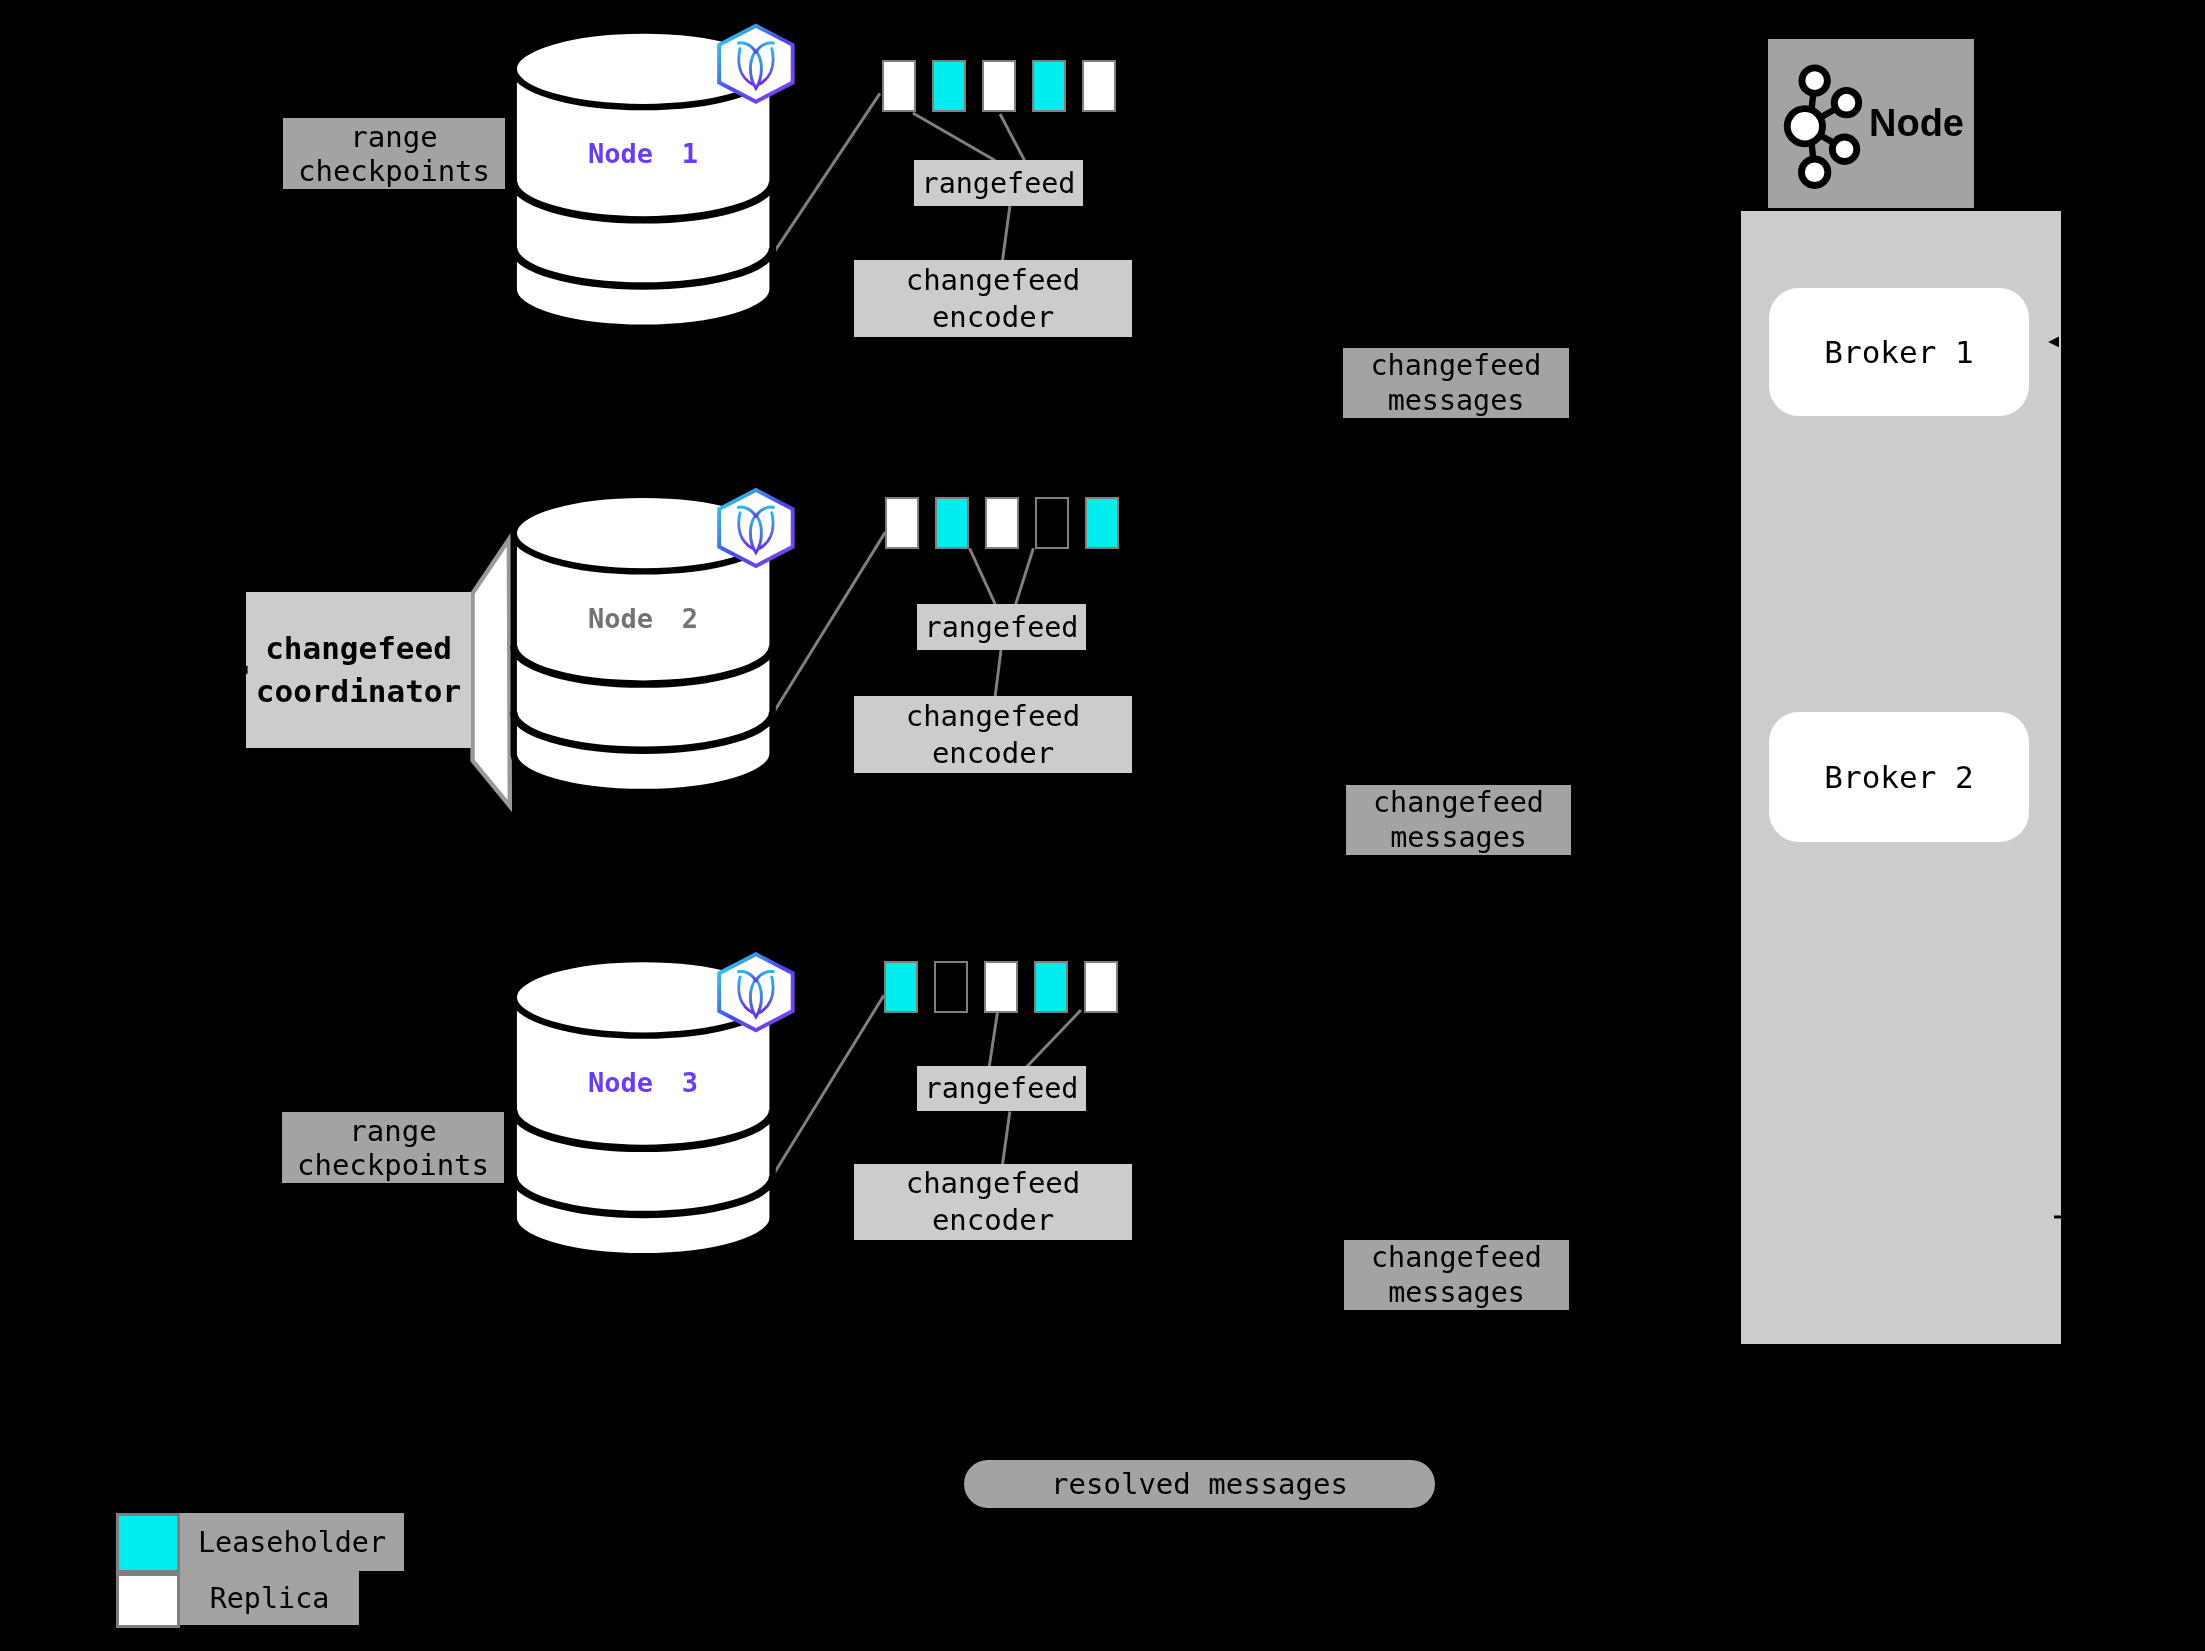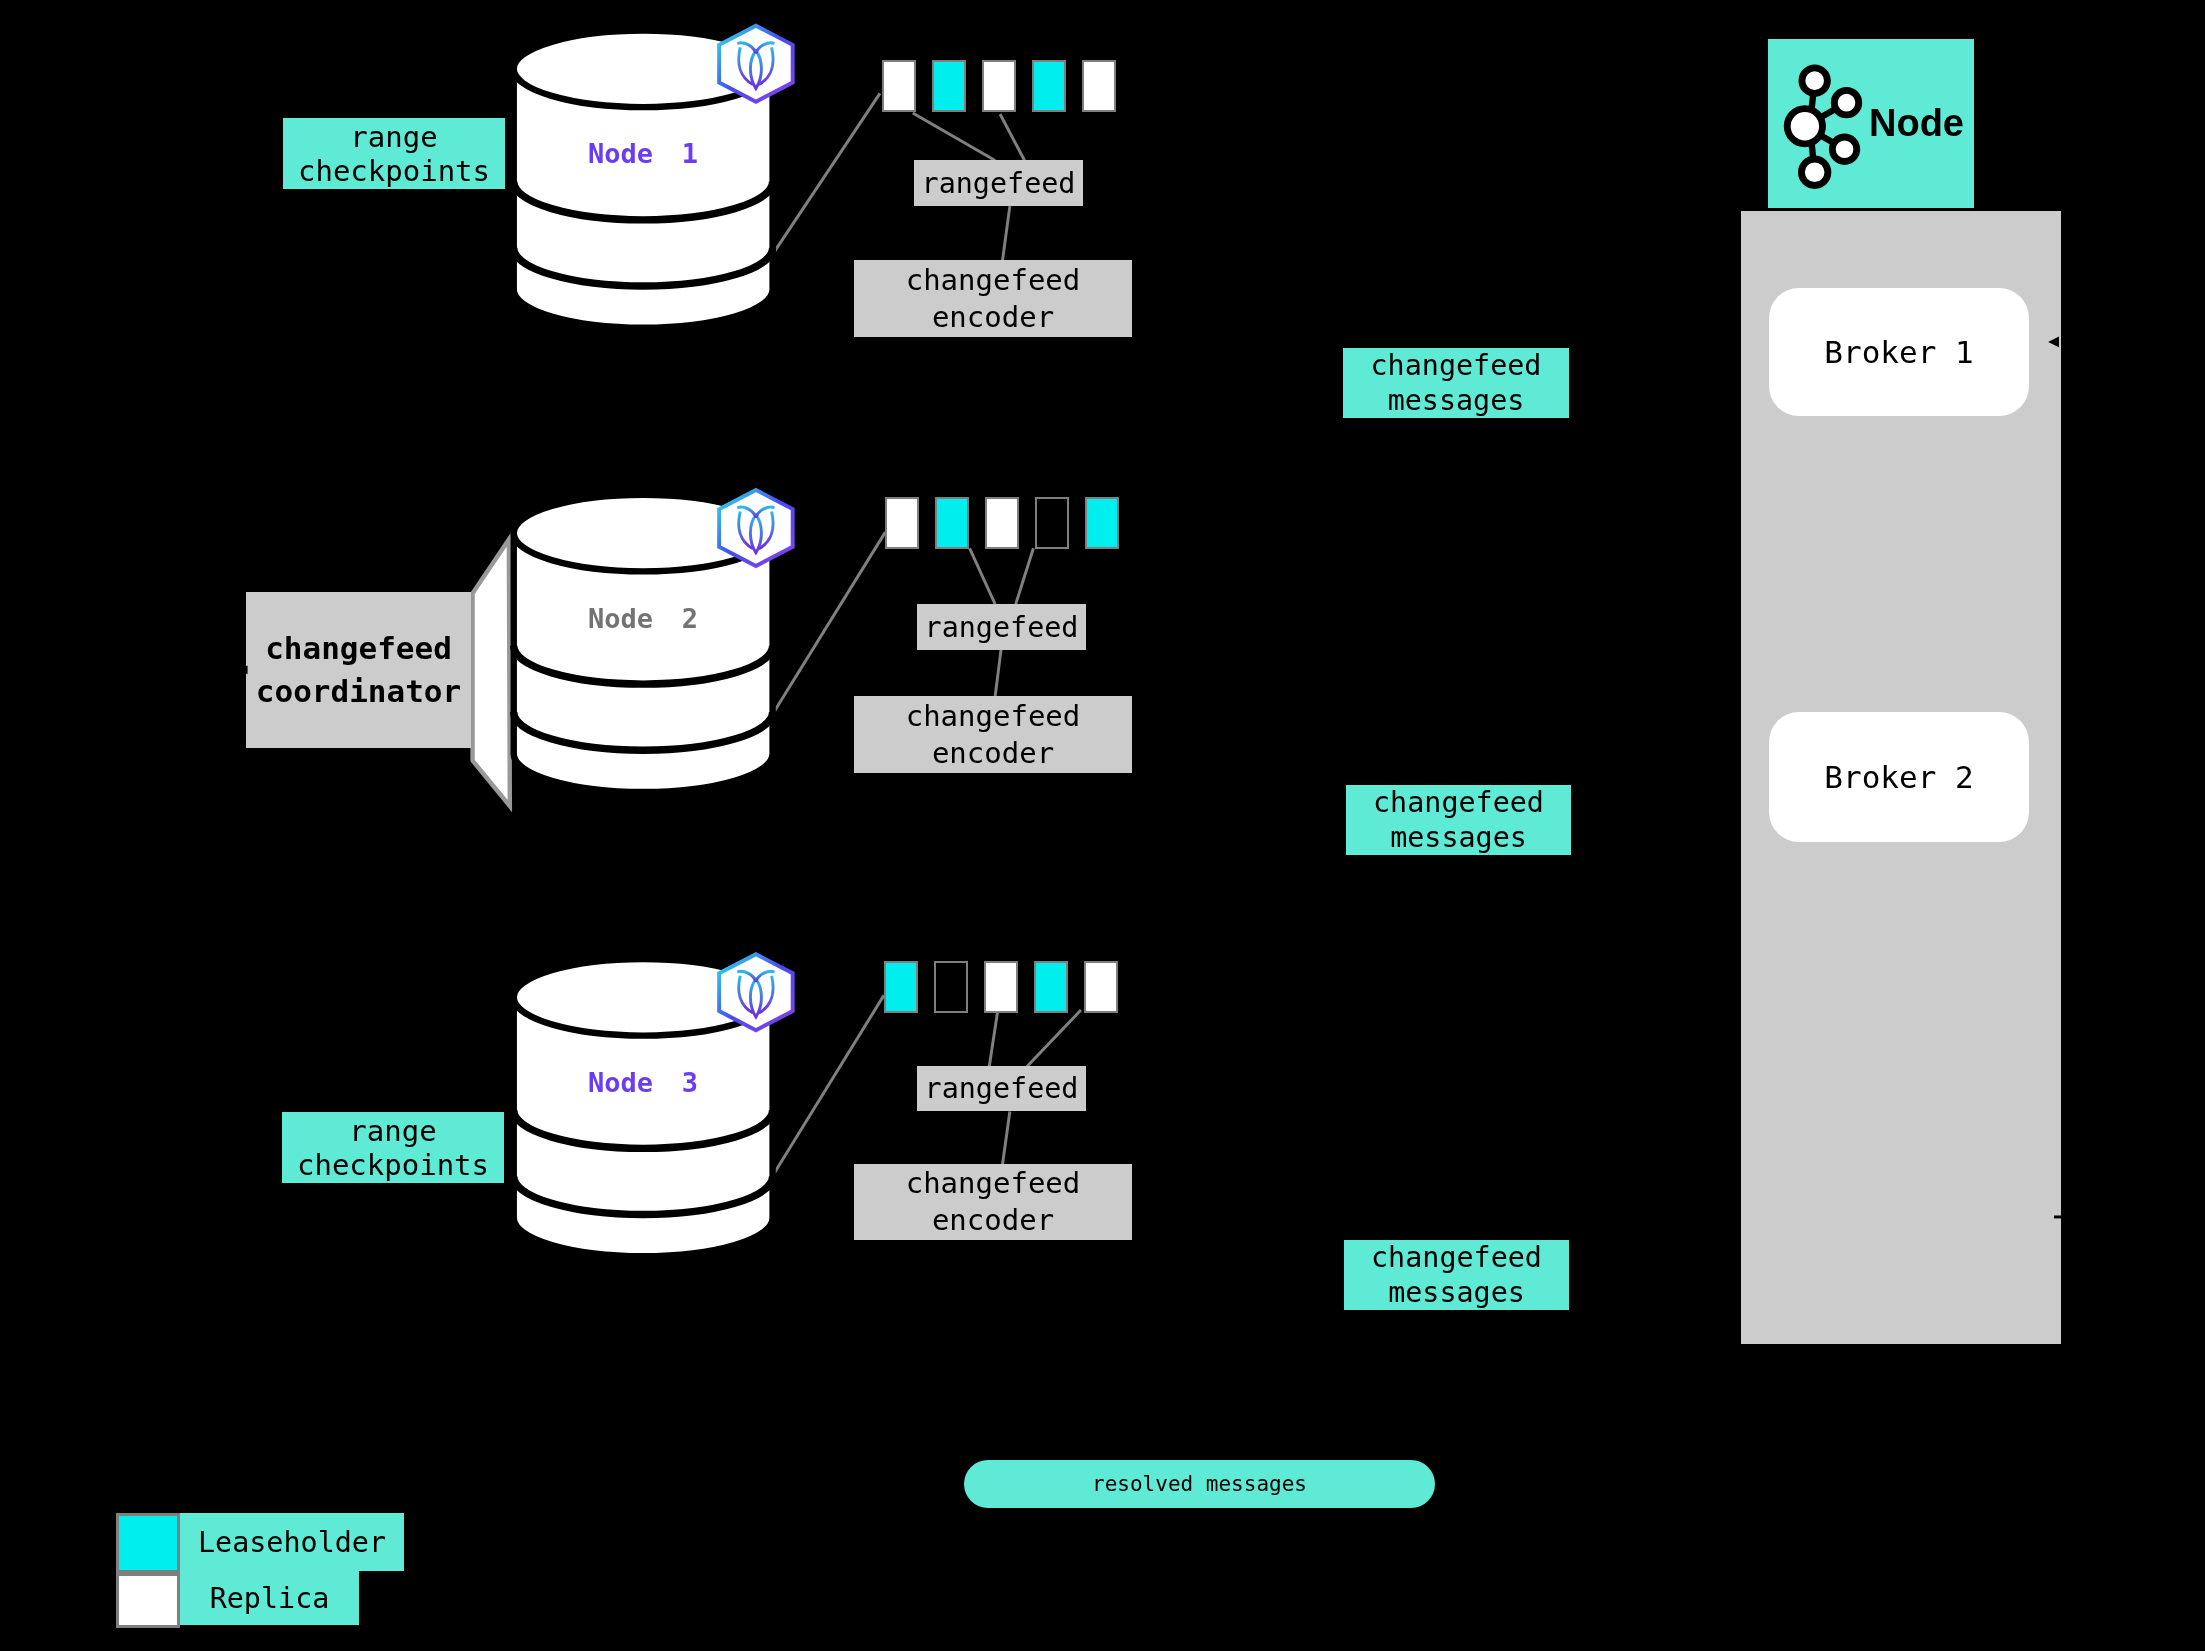--- a/index.html
+++ b/index.html
@@ -4,32 +4,32 @@
 <style>
   html,body{margin:0;padding:0;background:#000;}
   .canvas{position:relative;width:2205px;height:1652px;background:#000;overflow:hidden;
           font-family:"DejaVu Sans Mono",monospace;}
   svg{position:absolute;left:0;top:0;}
   #layer-under{z-index:0;}
   #layer-over{z-index:5;pointer-events:none;}
   .abs{position:absolute;box-sizing:border-box;}
   .lbl{display:flex;align-items:center;justify-content:center;text-align:center;color:#000;z-index:2;}
   .pre{white-space:pre-line;}
-  .whitebox{background:#5eead4;}
+  .whitebox{background:#a3a3a3;}
   .graybox{background:#ccc;}
   .range-row{position:absolute;display:flex;gap:16px;z-index:2;}
   .range-box{width:34px;height:52px;border:2.5px solid #7f7f7f;box-sizing:border-box;}
   .node-label{font-weight:bold;font-size:27px;word-spacing:12.7px;z-index:2;
               display:flex;align-items:center;justify-content:center;}
   .rangefeed{font-size:28.4px;text-align:center;}
   .encoder{font-size:29px;line-height:37px;}
   .messages{font-size:28.4px;line-height:35px;}
   .checkpoints{font-size:29px;line-height:34px;}
   .coordinator{font-weight:bold;font-size:31px;line-height:43px;}
-  .pill{border-radius:24.5px;font-size:21px;}
+  .pill{border-radius:24.5px;font-size:29px;}
   .broker{border-radius:30px;font-size:31px;background:#fff;}
   .kafka-title{font-family:"Liberation Sans",sans-serif;font-weight:bold;font-size:38px;
                display:flex;align-items:center;justify-content:flex-start;}
   .legend-text{font-size:28.4px;}
 </style>
 </head>
 <body>
 
 <div class="canvas">
 

